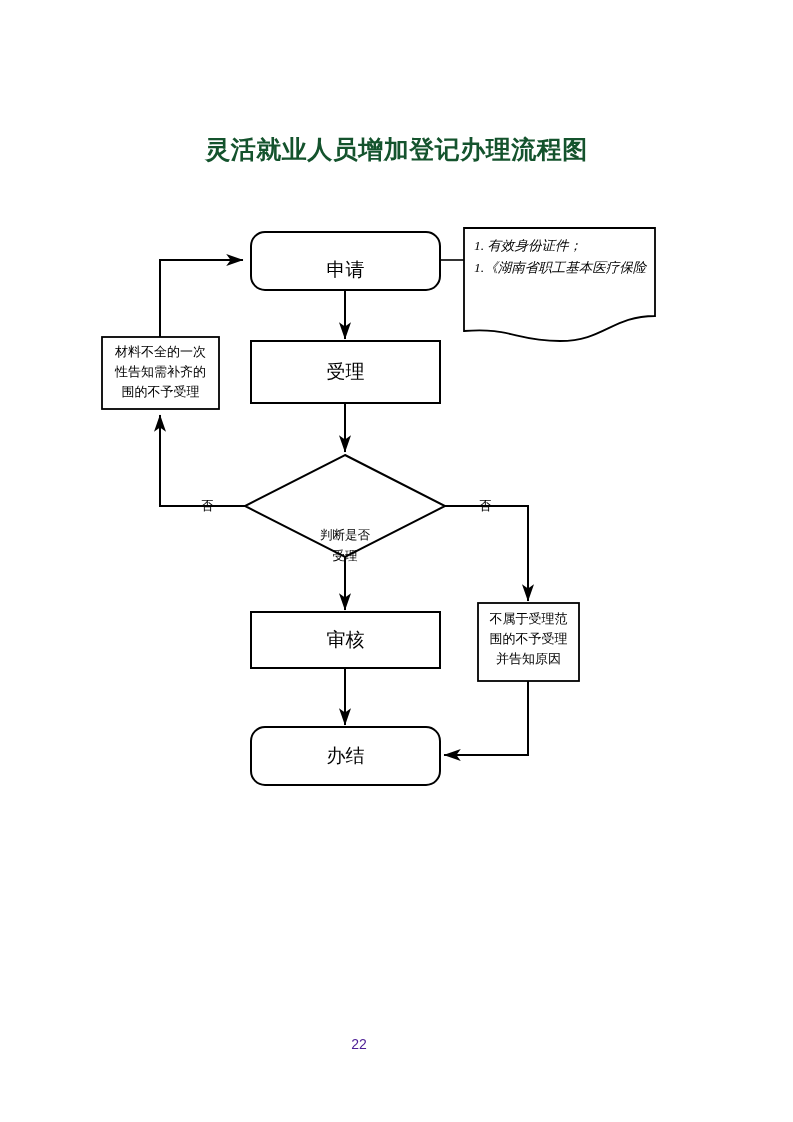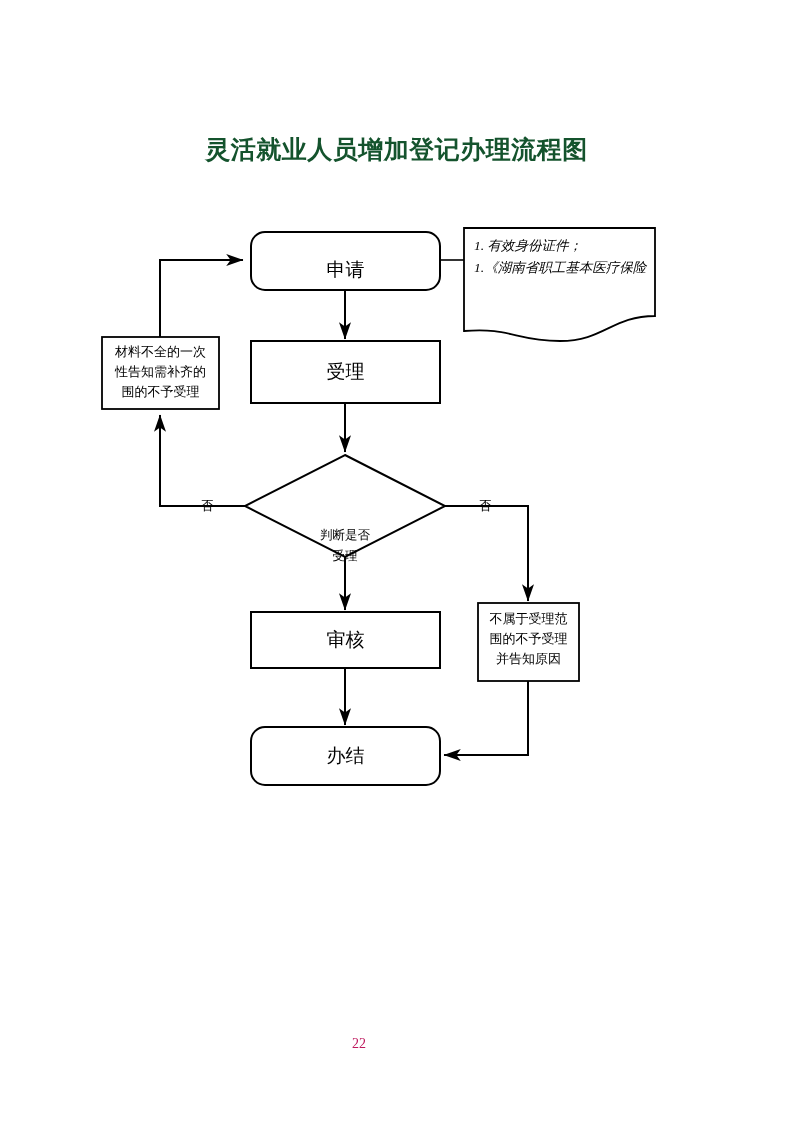--- a/index.html
+++ b/index.html
@@ -81,22 +81,22 @@
     text-align: center;
     white-space: nowrap;
   }
   #page-number {
     position: absolute;
     left: 0;
     top: 1036px;
     width: 718px;
     text-align: center;
     font-size: 14px;
-    font-family: Liberation Serif, serif;
-    color: #be185d;
+    font-family: Liberation Sans, sans-serif;
+    color: #4c1d95;
   }
 </style>
 </head>
 <body>
 
 <div id="page">
 
   <div id="chart-title">灵活就业人员增加登记办理流程图</div>
 
   <svg id="flow-svg" viewBox="0 0 793 1122">

